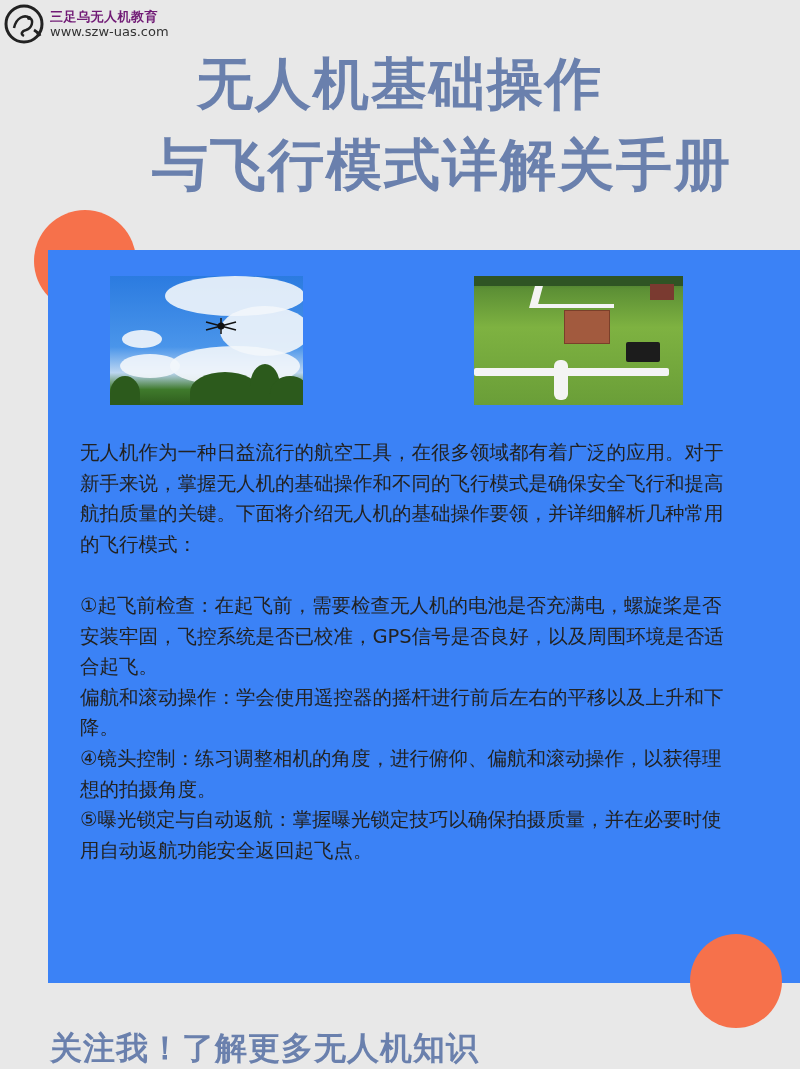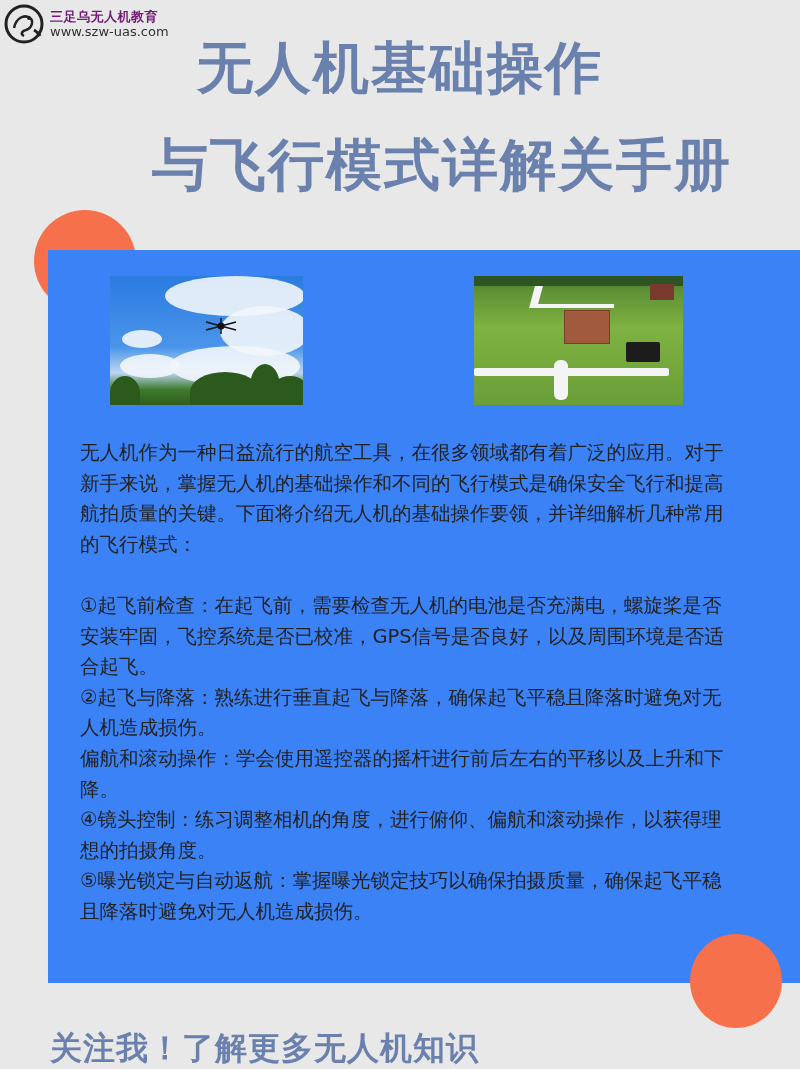--- a/index.html
+++ b/index.html
@@ -10,21 +10,21 @@
   }
   .brand { position: absolute; left: 4px; top: 4px; display: flex; align-items: center; }
   .brand-logo { width: 40px; height: 40px; }
   .brand-text { margin-left: 6px; line-height: 15px; }
   .brand-name { font-size: 13px; font-weight: bold; color: #701a75; letter-spacing: 0.5px; }
   .brand-url { font-size: 13px; color: #333; }
 
   .title { position: absolute; left: 0; width: 800px; text-align: center;
     color: #6a80ad; font-weight: bold; font-family: "DejaVu Sans", sans-serif;
     letter-spacing: 2px; }
-  .title-1 { top: 36px; font-size: 56px; line-height: 64px; }
+  .title-1 { top: 52px; font-size: 56px; line-height: 64px; }
   .title-2 { top: 132px; font-size: 56px; line-height: 66px; padding-left: 42px; }
 
   .circle { position: absolute; border-radius: 50%; background: #f6714b; }
   .circle-top { left: 34px; top: 210px; width: 102px; height: 102px; }
   .circle-bottom { left: 690px; top: 934px; width: 92px; height: 94px; }
 
   .card { position: absolute; left: 48px; top: 250px; width: 772px; height: 733px;
     background: #3b82f6; }
 
   .photo { position: absolute; overflow: hidden; }
@@ -95,22 +95,21 @@
     <div class="case" style="left:152px;top:66px;width:34px;height:20px;"></div>
     <div class="plane" style="left:0;top:92px;width:195px;height:8px;border-radius:2px;"></div>
     <div class="plane" style="left:80px;top:84px;width:14px;height:40px;border-radius:6px;"></div>
     <div style="position:absolute;left:176px;top:8px;width:24px;height:16px;background:#7a3a30;"></div>
   </div>
 
   <div class="body-text">
     <p>无人机作为一种日益流行的航空工具，在很多领域都有着广泛的应用。对于新手来说，掌握无人机的基础操作和不同的飞行模式是确保安全飞行和提高航拍质量的关键。下面将介绍无人机的基础操作要领，并详细解析几种常用的飞行模式：</p>
     <div class="gap"></div>
     <p>①起飞前检查：在起飞前，需要检查无人机的电池是否充满电，螺旋桨是否安装牢固，飞控系统是否已校准，GPS信号是否良好，以及周围环境是否适合起飞。</p>
-    <p>②起飞与降落：熟练进行垂直起飞与降落，确保起飞平稳且降落时避免对无人机造成损伤。</p>
     <p>偏航和滚动操作：学会使用遥控器的摇杆进行前后左右的平移以及上升和下降。</p>
     <p>④镜头控制：练习调整相机的角度，进行俯仰、偏航和滚动操作，以获得理想的拍摄角度。</p>
-    <p>⑤曝光锁定与自动返航：掌握曝光锁定技巧以确保拍摄质量，确保起飞平稳且降落时避免对无人机造成损伤。</p>
+    <p>⑤曝光锁定与自动返航：掌握曝光锁定技巧以确保拍摄质量，并在必要时使用自动返航功能安全返回起飞点。</p>
   </div>
 </div>
 
 <div class="circle circle-bottom"></div>
 
 <div class="footer">关注我！了解更多无人机知识</div>
 
 </body></html>

